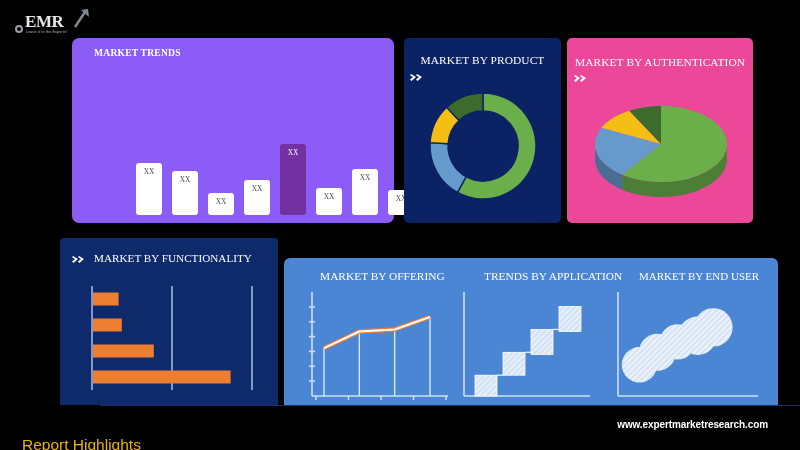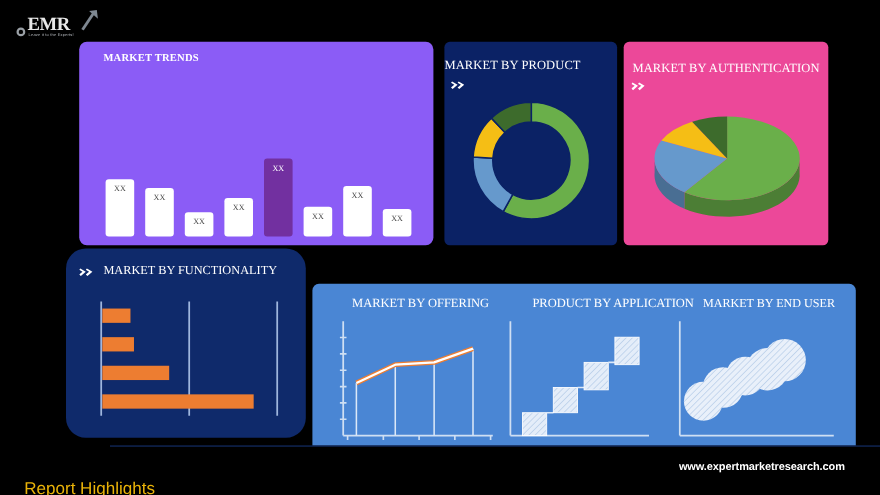--- a/index.html
+++ b/index.html
@@ -16,31 +16,31 @@
   
   .panel{position:absolute;box-sizing:border-box;}
   .panel-title{position:absolute;color:#ffffff;white-space:nowrap;font-family:"Liberation Serif",serif;}
 
   #p-trends{left:72px;top:38px;width:322px;height:185px;background:#8b5cf6;border-radius:7px;text-align:center;}
   #p-trends .hdr{position:absolute;left:22px;top:9px;font-size:9.6px;font-weight:bold;color:#fff;letter-spacing:.2px;font-family:"Liberation Serif",serif;}
   #p-trends .body{position:absolute;left:22px;top:22px;width:288px;font-size:9.7px;font-weight:bold;line-height:15.2px;color:#ffffff;letter-spacing:-.05px;}
 
   #trend-bars{position:absolute;left:24px;bottom:8px;width:278px;height:84px;}
   #trend-bars .bar{position:absolute;bottom:0;width:26px;background:#ffffff;border-radius:3px;
-     display:flex;justify-content:center;align-items:flex-start;padding-top:4px;box-sizing:border-box;}
+     display:flex;justify-content:center;align-items:flex-start;padding-top:4px;box-sizing:border-box;margin-left:40px;}
   #trend-bars .bar span{font-size:7.4px;color:#4a4a4a;font-family:"Liberation Serif",serif;}
   #trend-bars .bar.hi{background:#7230a0;}
   #trend-bars .bar.hi span{color:#ffffff;}
 
   #p-product{left:404px;top:38px;width:157px;height:185px;background:#0b2265;border-radius:5px;}
-  #p-product .panel-title{left:0;top:16px;width:157px;text-align:left;font-size:11.4px;letter-spacing:.1px;}
+  #p-product .panel-title{left:0;top:16px;width:157px;text-align:center;font-size:11.4px;letter-spacing:.1px;}
   #p-auth{left:567px;top:38px;width:186px;height:185px;background:#ec4899;border-radius:5px;}
   #p-auth .panel-title{left:0;top:18px;width:186px;text-align:center;font-size:11.4px;letter-spacing:.1px;}
 
-  #p-func{left:60px;top:226px;width:218px;height:172px;background:#0f2a6b;border-radius:18px;}
+  #p-func{left:60px;top:238px;width:218px;height:172px;background:#0f2a6b;border-radius:4px;}
   #p-func .panel-title{left:34px;top:14px;font-size:11.2px;}
   #p-multi{left:284px;top:230px;width:494px;height:172px;background:#4a86d4;border-radius:6px;margin-top:28px;}
   #p-multi .t1{left:36px;top:12px;font-size:11.4px;}
   #p-multi .t2{left:200px;top:12px;font-size:11.4px;}
   #p-multi .t3{left:355px;top:12px;font-size:11px;}
 
   .chev{position:absolute;width:17px;height:12px;}
 
   
   #footbar{position:absolute;left:0;bottom:0;width:800px;height:45px;background:#000;}
@@ -141,21 +141,21 @@
           <rect x="13" y="14.5" width="25.6" height="13" fill="#ED7D31"></rect>
           <rect x="13" y="40.5" width="28.8" height="13" fill="#ED7D31"></rect>
           <rect x="13" y="66.5" width="60.8" height="13" fill="#ED7D31"></rect>
           <rect x="13" y="92.5" width="137.6" height="13" fill="#ED7D31"></rect>
         </g>
     </svg>
   </div>
 
   <div class="panel" id="p-multi">
     <div class="panel-title t1">MARKET BY OFFERING</div>
-    <div class="panel-title t2">PRODUCT BY APPLICATION</div>
+    <div class="panel-title t2">TRENDS BY APPLICATION</div>
     <div class="panel-title t3">MARKET BY END USER</div>
 
     <svg style="position:absolute;left:14px;top:28px;" width="152" height="128" viewBox="0 0 152 128">
       <g id="off-g">
           <line x1="14" y1="6" x2="14" y2="110" stroke="#cfdff3" stroke-width="1.6"></line>
           <line x1="14" y1="110" x2="150" y2="110" stroke="#cfdff3" stroke-width="1.6"></line>
           <line x1="11" y1="95.14285714285714" x2="17" y2="95.14285714285714" stroke="#cfdff3" stroke-width="1.5"></line>
           <line x1="11" y1="80.28571428571428" x2="17" y2="80.28571428571428" stroke="#cfdff3" stroke-width="1.5"></line>
           <line x1="11" y1="65.42857142857143" x2="17" y2="65.42857142857143" stroke="#cfdff3" stroke-width="1.5"></line>
           <line x1="11" y1="50.57142857142857" x2="17" y2="50.57142857142857" stroke="#cfdff3" stroke-width="1.5"></line>

